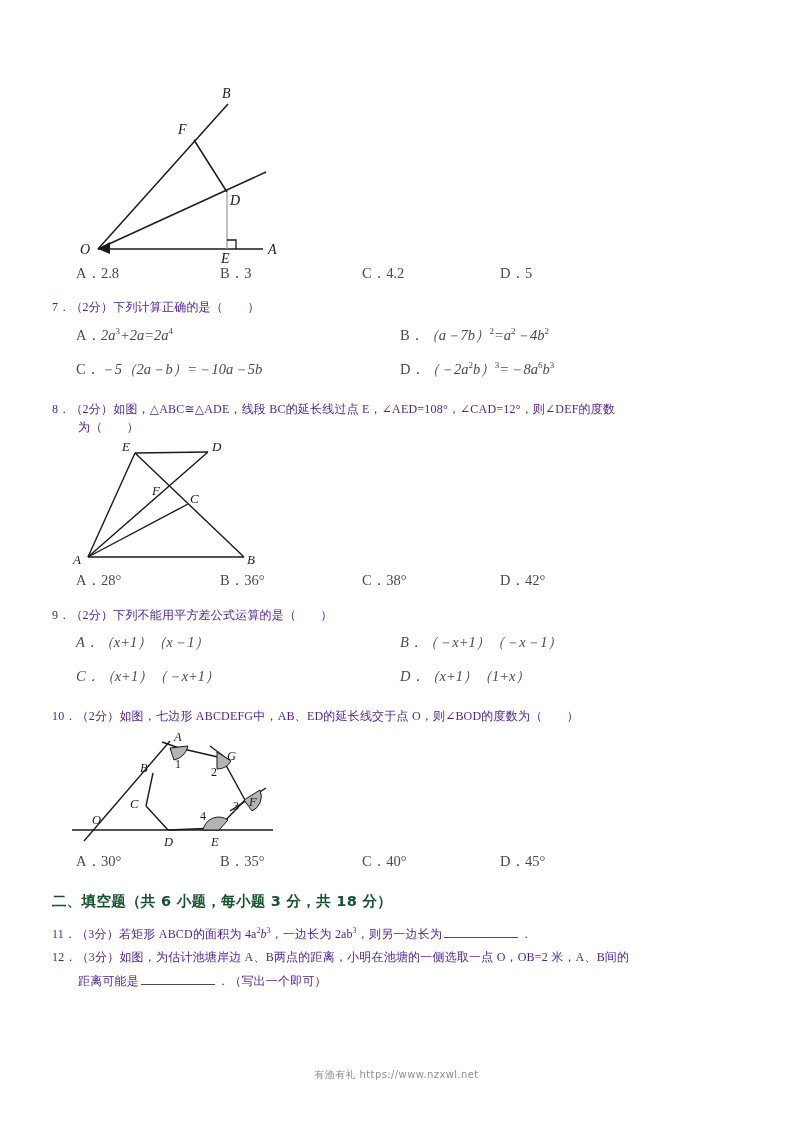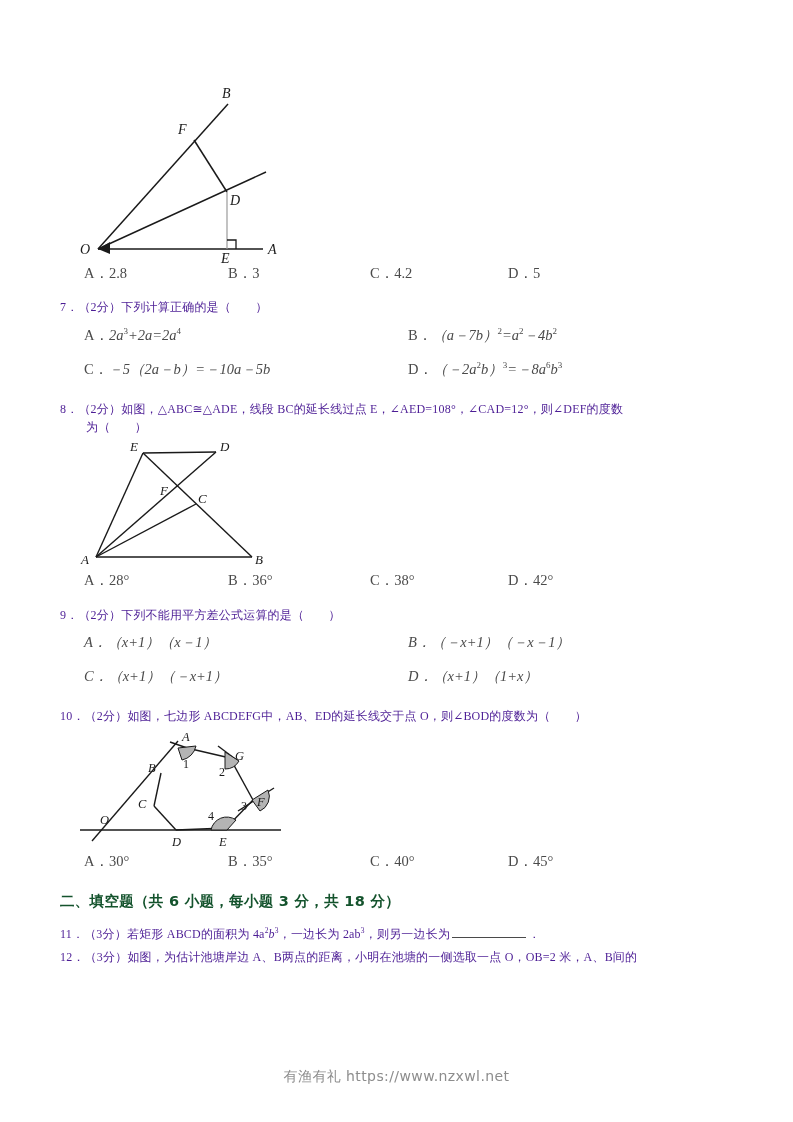--- a/index.html
+++ b/index.html
@@ -13,21 +13,21 @@
   }
   #page {
     position: relative;
     width: 793px;
     height: 1122px;
     background: #ffffff;
     overflow: hidden;
   }
   .content {
     position: absolute;
-    left: 60px;
+    left: 52px;
     top: 0;
     width: 672px;
   }
 
   
   .qline {
     font-size: 12px;
     line-height: 1.55;
     color: #4c1d95;
     letter-spacing: 0.2px;
@@ -85,21 +85,21 @@
   .fig svg { display: block; }
 
   
   #watermark {
     position: absolute;
     left: 0;
     top: 1068px;
     width: 793px;
     text-align: center;
     font-family: "DejaVu Sans", "Liberation Sans", sans-serif;
-    font-size: 14px;
+    font-size: 10px;
     color: #8d8d8d;
     letter-spacing: 0.4px;
   }
   .wm-url { font-family: "DejaVu Sans", sans-serif; }
 </style>
 </head>
 <body>
 
 <div id="page">
 
@@ -265,20 +265,23 @@
 
     <div class="section-head" style="margin-top:14px;">二、填空题（共 6 小题，每小题 3 分，共 18 分）</div>
 
     <div class="qline" style="margin-top:14px;">
       <span class="qnum">11．</span><span>（3分）</span><span>若矩形 ABCD的面积为 4a</span><span class="sup">2</span><span class="ital">b</span><span class="sup">3</span><span>，一边长为 2ab</span><span class="sup">3</span><span>，则另一边长为</span><span class="blank"></span><span>．</span>
     </div>
 
     <div class="qline" style="margin-top:4px;">
       <span class="qnum">12．</span><span>（3分）</span><span>如图，为估计池塘岸边 A、B两点的距离，小明在池塘的一侧选取一点 O，OB=2 米，A、B间的</span>
     </div>
+    <div class="qline indent" style="margin-top:6px;">
+      <span>距离可能是</span><span class="blank"></span><span>．（写出一个即可）</span>
+    </div>
 
   </div>
 
   <div id="watermark">
     <span>有渔有礼</span>
     <span class="wm-url">https://www.nzxwl.net</span>
   </div>
 
 </div>
 

